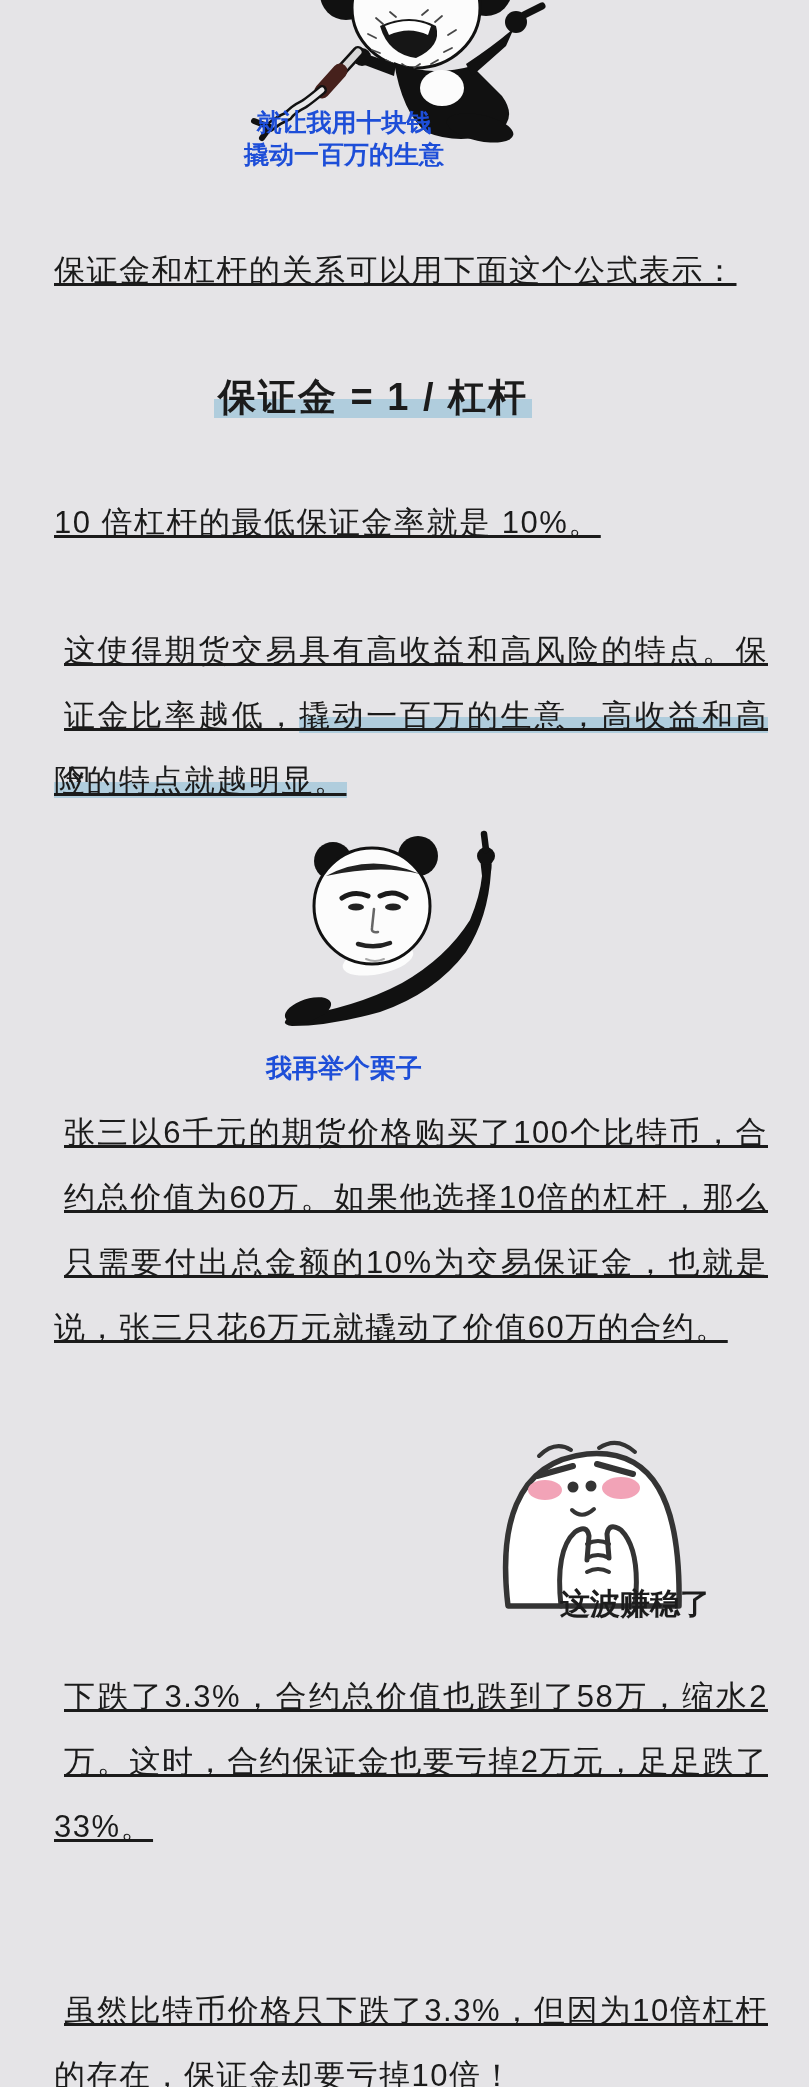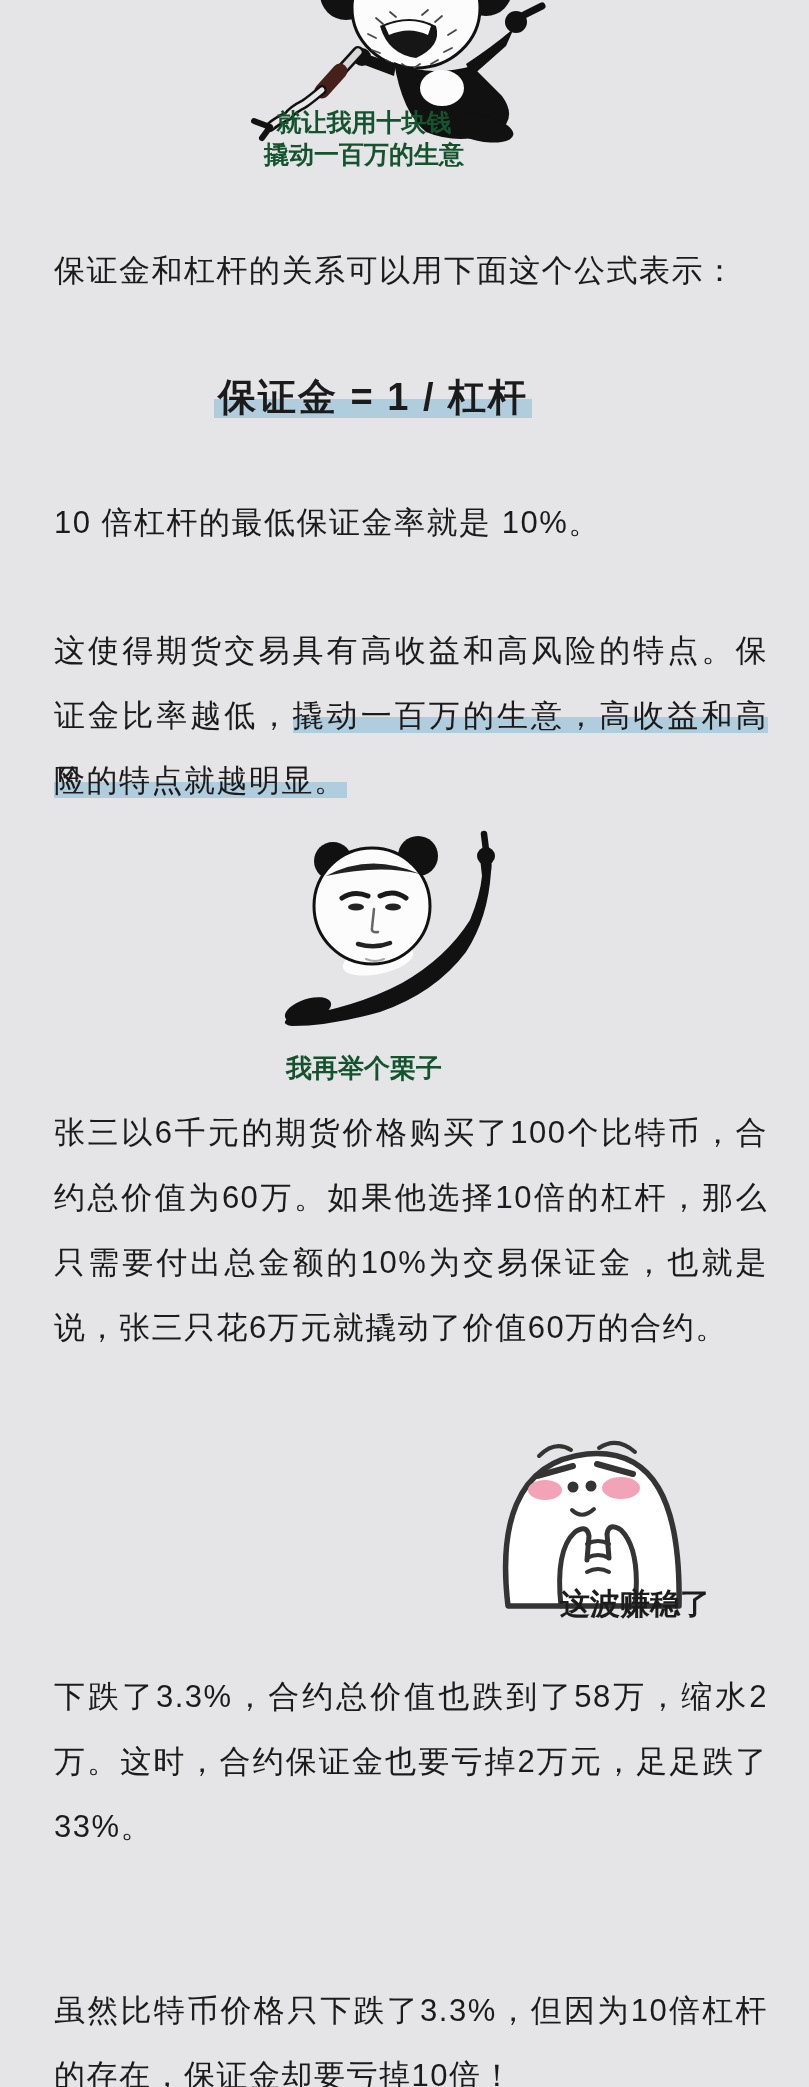--- a/index.html
+++ b/index.html
@@ -9,36 +9,36 @@
     background:var(--bg,#e5e4e7);
     overflow:hidden;
     font-family:"Liberation Sans","DejaVu Sans",sans-serif;
     color:var(--fg,#1b1b1b);
   }
   .para{
     position:absolute;left:54px;width:714px;
     font-size:31px;font-weight:500;letter-spacing:1.5px;
     color:var(--fg,#1b1b1b);
   }
-  .para .line{line-height:65px;height:65px;text-align:justify;white-space:nowrap;}
-  .para .line.fill{text-align-last:justify;white-space:normal;}
+  .para .line{line-height:65px;height:65px;text-align:justify;white-space:nowrap;text-decoration:underline;}
+  .para .line.fill{text-align-last:justify;white-space:normal;margin-left:10px;}
   .hl{
     background:linear-gradient(to bottom,transparent 54%,var(--hl,#b0cddd) 54%);
   }
   .formula{
     position:absolute;left:54px;width:714px;top:369px;
     line-height:56px;padding-left:160px;box-sizing:border-box;
   }
   .formula .hl{
     font-size:38px;font-weight:700;letter-spacing:2px;
     padding:0 4px;
   }
   .meme-caption{
     position:absolute;left:0;width:688px;text-align:center;
-    font-weight:700;color:#14532d;padding-left:20px;
+    font-weight:700;color:#1d4ed8;
   }
   .cap-small{font-size:25px;line-height:32px;}
   .cap-mid{font-size:26px;line-height:36px;margin-top:30px;}
   .cap-smug{
     position:absolute;left:480px;width:230px;top:1586px;
     text-align:right;font-size:30px;line-height:36px;
     font-weight:700;color:#1c1c1c;
   }
   .meme-svg{position:absolute;}
   #meme1-svg{left:180px;top:0;}

